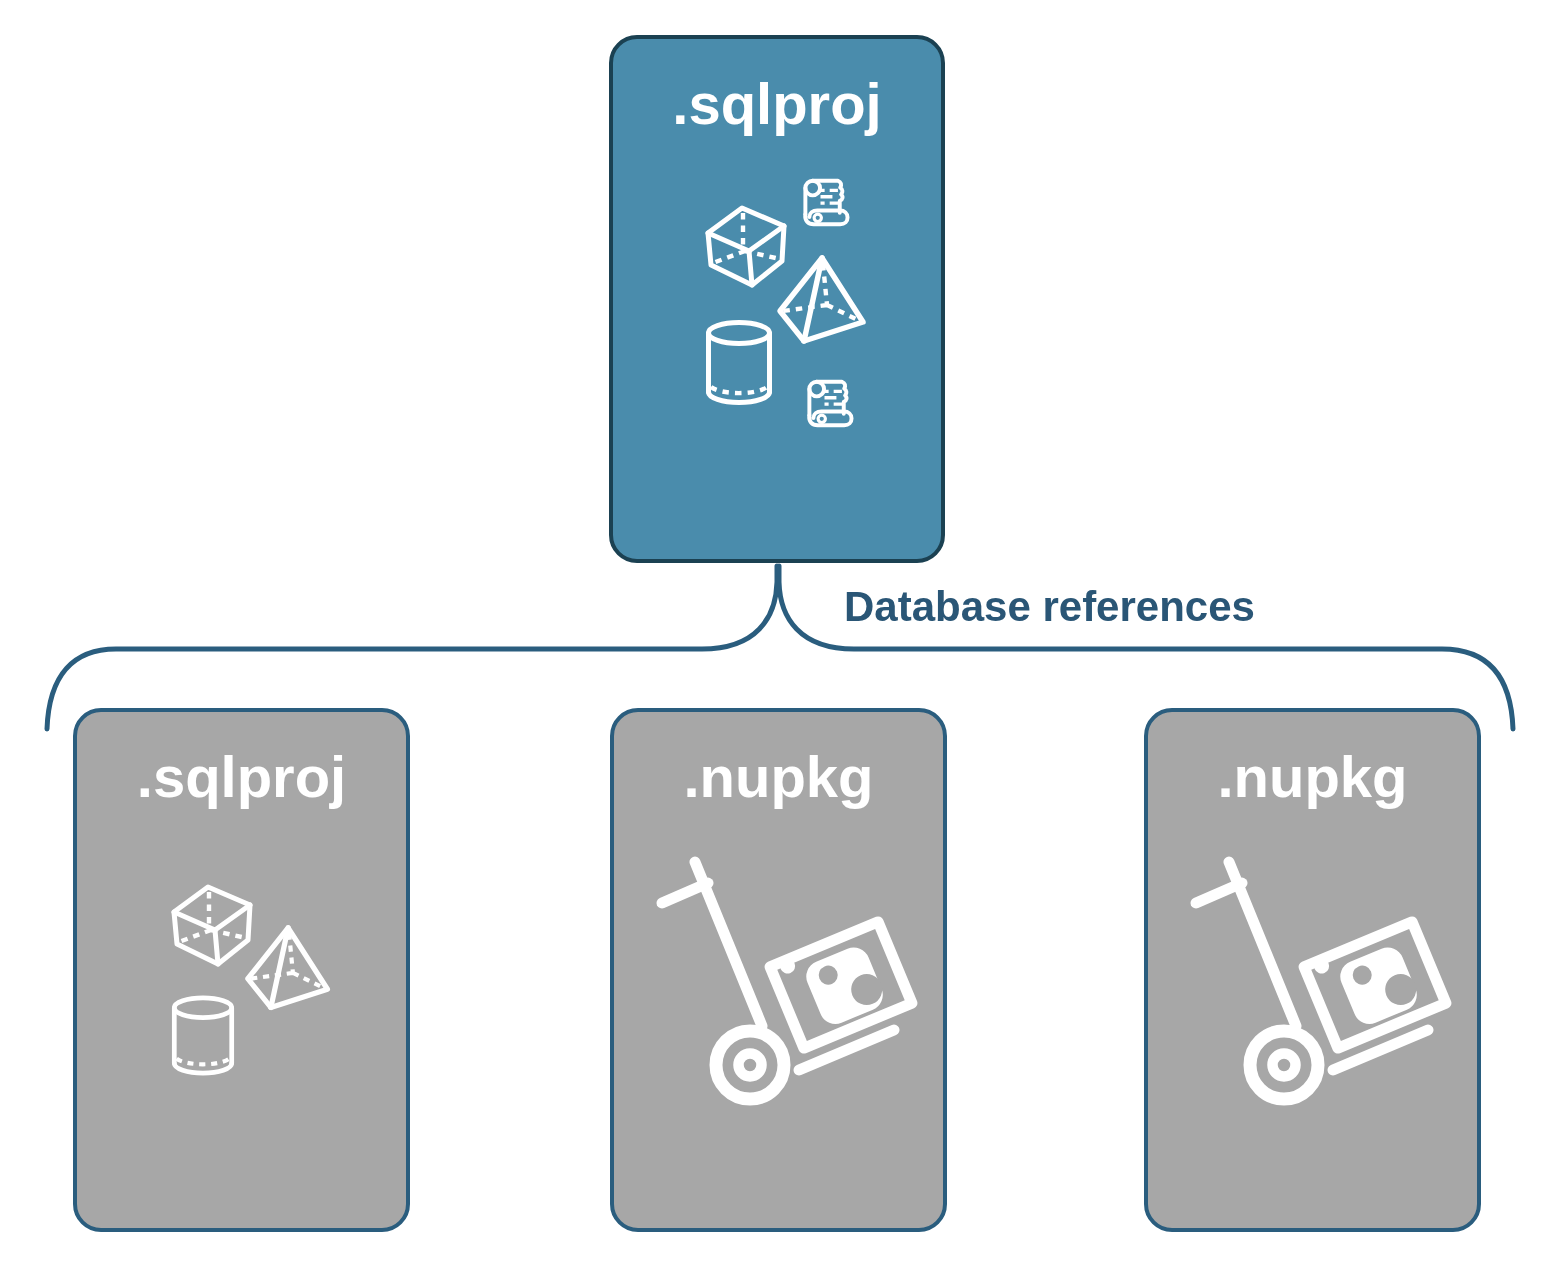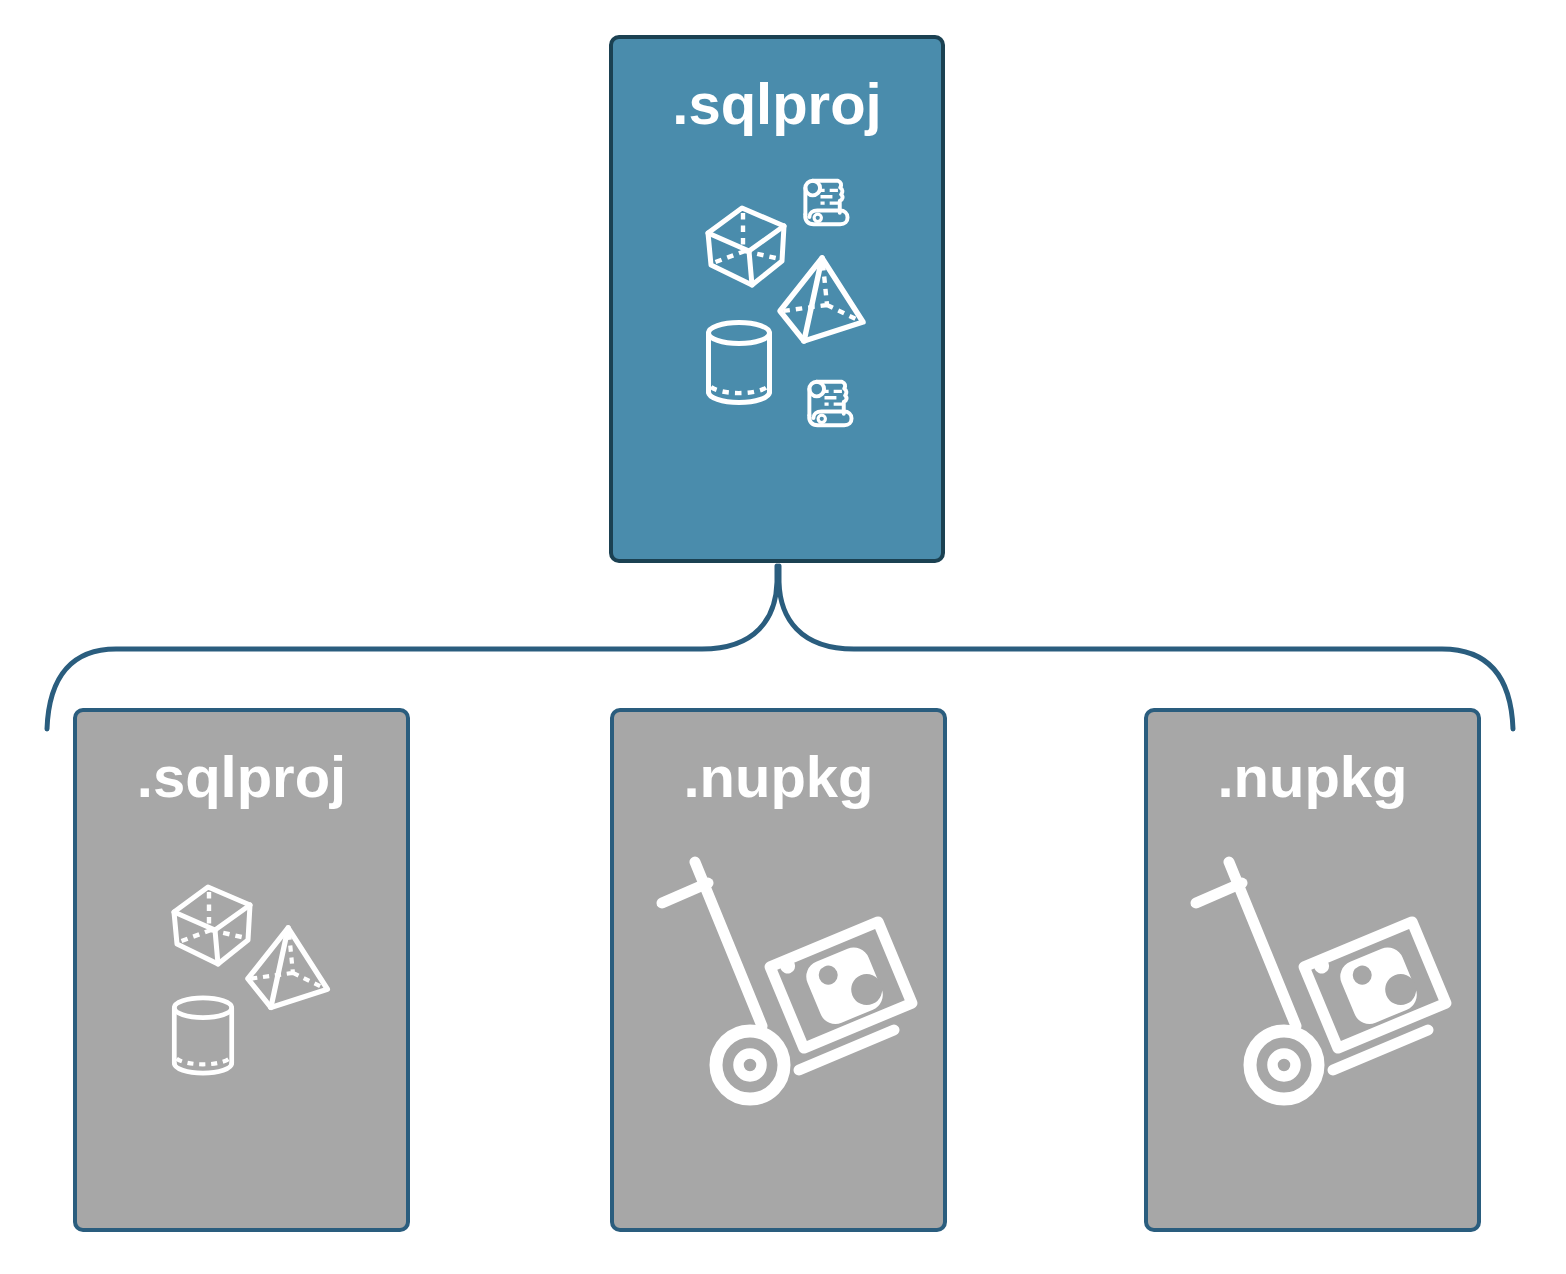--- a/index.html
+++ b/index.html
@@ -8,21 +8,21 @@
     width:1566px;height:1274px;
     background:#ffffff;
     font-family:"Liberation Sans","DejaVu Sans",sans-serif;
     overflow:hidden;
   }
   .brace-svg{position:absolute;left:0;top:0;width:1566px;height:1274px;pointer-events:none;}
   .brace-path{fill:none;stroke:var(--connector,#2a5d7e);stroke-width:5;stroke-linecap:round;}
   .card{
     position:absolute;
     box-sizing:border-box;
-    border-radius:10px;
+    border-radius:28px;
     border:4px solid;
   }
   .card.root{
     left:609px;top:35px;width:336px;height:528px;
     background:var(--root-fill,#4a8cac);
     border-color:var(--root-border,#1b4152);
   }
   .card.child{
     top:708px;width:337px;height:524px;
     background:var(--child-fill,#a7a7a7);
@@ -55,20 +55,21 @@
 </head>
 <body>
 
 <div class="canvas">
 
   <svg class="brace-svg" viewBox="0 0 1566 1274">
     <path class="brace-path" d="M47,729 C49,674 74,649 116,649 L702,649 C756,649 776,618 777,582 L777,566
          M779,566 L779,582 C780,618 800,649 854,649 L1442,649 C1486,649 1511,674 1513,729"></path>
   </svg>
 
+  <div class="connector-label">Database references</div>
 
   <div class="card root">
     <div class="card-title">.sqlproj</div>
 
     <div class="icon" style="left:180px;top:133px;width:66px;height:66px;">
       <svg viewBox="0 0 72 72">
         <circle class="scrollline" cx="21.5" cy="17.5" r="8"></circle>
         <path class="scrollline" d="M21.5,9.5 H49 c3.5,1.5 4.5,4.5 2.5,7.5 c3,2 3,5 1,7.5 c2.5,2 2,5.5 -1.5,7 v13"></path>
         <path class="scrollline" d="M13.5,17.5 V46"></path>
         <path class="scrollline" d="M13.5,46 c-1,7 3,11 9,11 h29 c5,0 8,-3 8,-7.5 c0,-4.5 -3.5,-7.5 -8,-7.5 h-25 c-5,0 -8.6,3 -8.6,7"></path>

